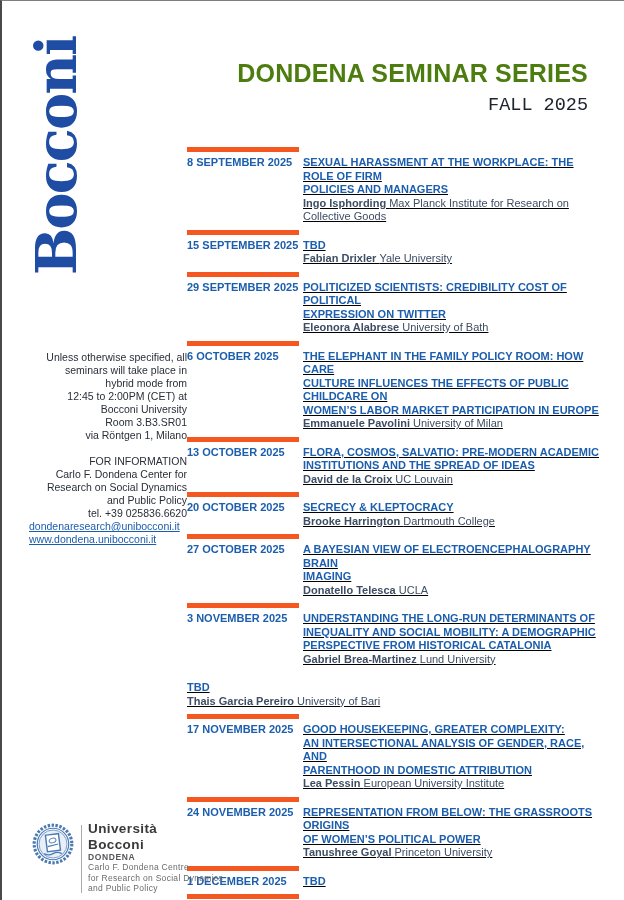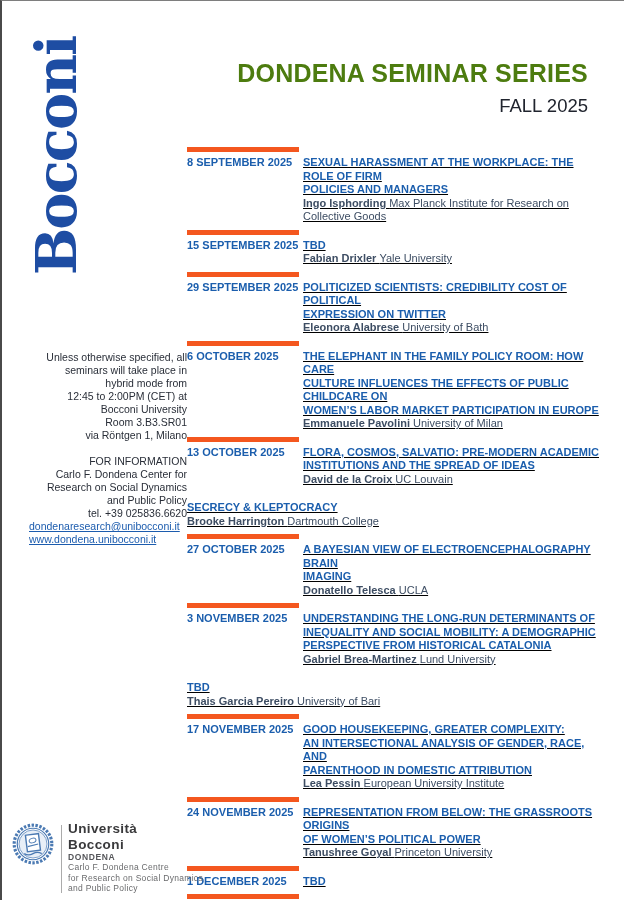--- a/index.html
+++ b/index.html
@@ -11,38 +11,38 @@
   
   .wordmark{position:absolute;left:22px;top:16px;width:68px;height:258px;}
   .wordmark span{
     display:block;writing-mode:vertical-rl;transform:rotate(180deg);
     font-family:"DejaVu Serif",serif;font-weight:bold;font-size:56px;line-height:64px;
     color:#1E4DA3;letter-spacing:-2px;height:258px;
   }
   
   .header-block{position:absolute;top:58px;right:36px;text-align:right;}
   .hdr-title{font-size:25px;font-weight:bold;color:#4d7c0f;letter-spacing:0.2px;}
-  .hdr-subtitle{font-size:18.5px;color:#20242E;margin-top:7px;}
+  .hdr-subtitle{font-size:18.5px;color:#20242E;margin-top:7px;font-family:Liberation Mono, monospace;}
   
   .sidebar{position:absolute;left:27px;top:350px;width:158px;color:#292E38;font-size:10.5px;line-height:13px;}
   .side-line{white-space:nowrap;text-align:right;}
   .side-forinfo{margin-top:13px;}
   .side-link{display:block;color:#1C5CAE;text-decoration:underline;white-space:nowrap;}
   
   .seminar-list{position:absolute;left:185px;top:146px;width:416px;}
   .sem-row{display:flex;margin-bottom:6px;}
   .sem-date-cell{width:112px;flex:none;margin-right:4px;}
   .sem-bar{height:5px;background:#F4571F;margin-bottom:4px;}
   .sem-date{font-size:11px;font-weight:bold;color:#1B5EAD;line-height:13.5px;white-space:nowrap;}
   .sem-content{width:296px;flex:none;padding-top:9px;text-decoration:underline;}
   .sem-title{font-size:11px;font-weight:bold;color:#1B5EAD;line-height:13.5px;white-space:pre-line;}
   .sem-speaker-line{font-size:11px;color:#3D4D63;line-height:13.5px;}
   .sem-speaker{font-weight:bold;}
   
-  .footer{position:absolute;left:8px;top:818px;width:320px;height:78px;}
+  .footer{position:absolute;left:28px;top:818px;width:320px;height:78px;}
   .seal{position:absolute;left:2px;top:3px;}
   .footer-divider{position:absolute;left:51px;top:6px;width:1px;height:68px;background:#ABABAB;}
   .footer-text{position:absolute;left:58px;top:2px;color:#39393B;}
   .uni-name{font-size:13.5px;font-weight:600;line-height:15.5px;letter-spacing:0.4px;}
   .unit-name{font-size:8.5px;font-weight:bold;color:#55565A;letter-spacing:0.6px;}
   .unit-line{font-size:8.5px;color:#6A6B6D;line-height:10.5px;letter-spacing:0.3px;}
 </style>
 </head>
 <body>
 
@@ -130,20 +130,24 @@
           <div class="sem-bar"></div>
           <div class="sem-date">13 OCTOBER 2025</div>
         </div>
         <div class="sem-content">
           <div class="sem-title">FLORA, COSMOS, SALVATIO: PRE-MODERN ACADEMIC
 INSTITUTIONS AND THE SPREAD OF IDEAS</div>
           <div class="sem-speaker-line"><span class="sem-speaker">David de la Croix </span><span class="sem-affiliation">UC Louvain</span></div>
         </div>
       </div>
       <div class="sem-row">
+        <div class="sem-date-cell">
+          <div class="sem-bar"></div>
+          <div class="sem-date">20 OCTOBER 2025</div>
+        </div>
         <div class="sem-content">
           <div class="sem-title">SECRECY &amp; KLEPTOCRACY</div>
           <div class="sem-speaker-line"><span class="sem-speaker">Brooke Harrington </span><span class="sem-affiliation">Dartmouth College</span></div>
         </div>
       </div>
       <div class="sem-row">
         <div class="sem-date-cell">
           <div class="sem-bar"></div>
           <div class="sem-date">27 OCTOBER 2025</div>
         </div>

